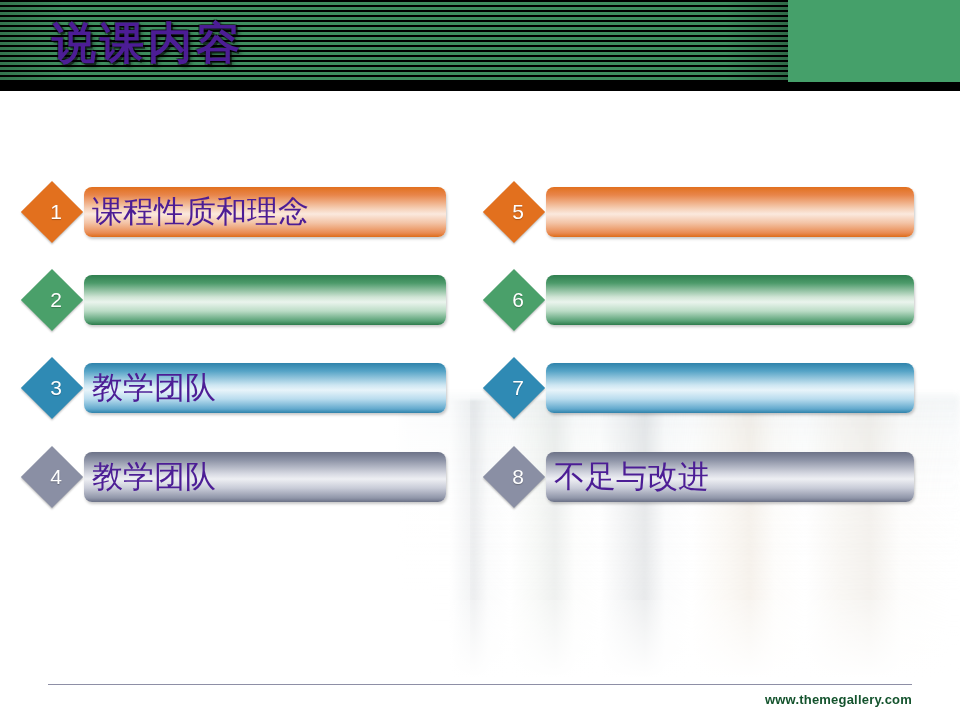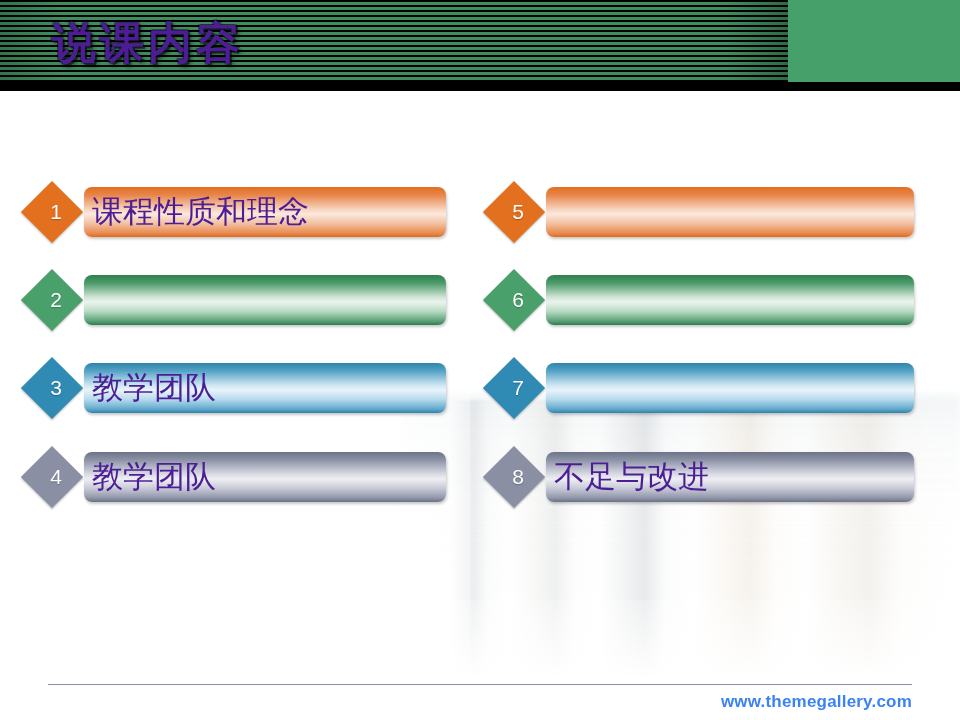--- a/index.html
+++ b/index.html
@@ -256,23 +256,23 @@
     top: 684px;
     width: 864px;
     height: 1px;
     background: #8e8fa6;
   }
   .footer-url {
     position: absolute;
     right: 48px;
     top: 692px;
     font-family: "Liberation Sans", "DejaVu Sans", sans-serif;
-    font-size: 17px;
+    font-size: 13px;
     font-weight: bold;
-    color: #3b82f6;
+    color: #14532d;
     letter-spacing: 0.2px;
   }
 </style>
 </head>
 <body>
 
 <div class="slide">
 
   <div class="bg-photo-2"></div>
   <div class="bg-photo"></div>

